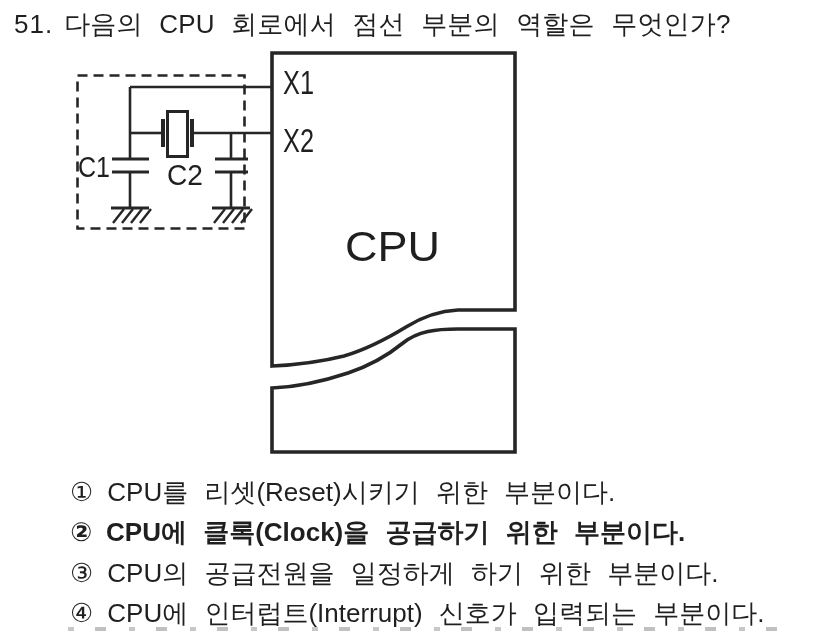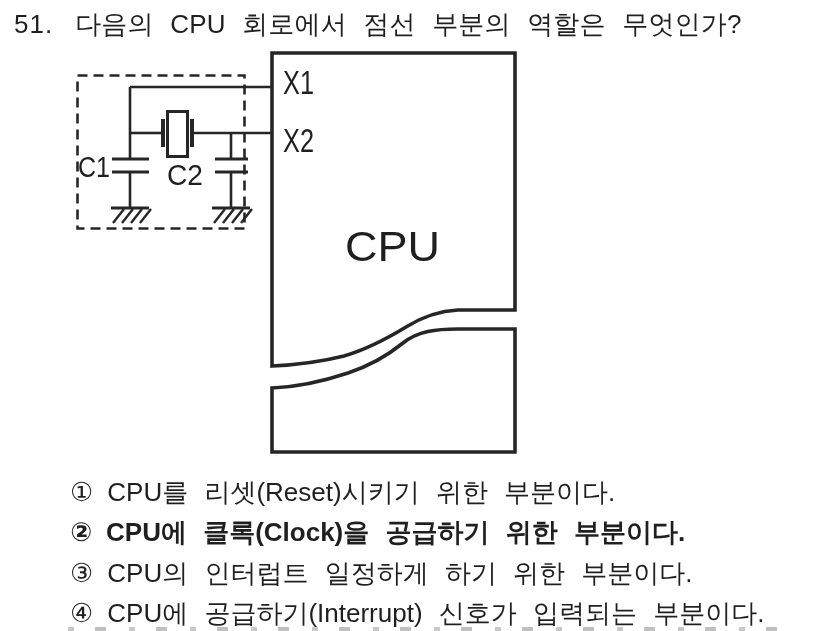--- a/index.html
+++ b/index.html
@@ -9,21 +9,21 @@
     font-family:"Liberation Sans","DejaVu Sans",sans-serif;
     color:#1f1f1f;
     position:relative;
     overflow:hidden;
   }
   .question {
     position:absolute; top:7px; left:14px;
     font-size:26px; letter-spacing:0.2px; word-spacing:9px;
     white-space:nowrap;
   }
-  .question .num { margin-right:22px; letter-spacing:1px; }
+  .question .num { margin-right:11px; letter-spacing:1px; }
   .figure-svg { position:absolute; top:0; left:0; }
   .option {
     position:absolute; left:70px;
     font-size:26px; word-spacing:9px; white-space:nowrap;
   }
   .option .marker { margin-right:14px; }
   #opt-1 { top:475px; }
   #opt-2 { top:515px;font-weight:bold; }
   #opt-3 { top:556px; }
   #opt-4 { top:596px; }
@@ -99,19 +99,19 @@
   <text x="345" y="261" font-size="43" textLength="95" lengthAdjust="spacingAndGlyphs">CPU</text>
 </svg>
 
 <div class="option" id="opt-1">
   <span class="marker">①</span><span>CPU를 리셋(Reset)시키기 위한 부분이다.</span>
 </div>
 <div class="option" id="opt-2">
   <span class="marker">②</span><span>CPU에 클록(Clock)을 공급하기 위한 부분이다.</span>
 </div>
 <div class="option" id="opt-3">
-  <span class="marker">③</span><span>CPU의 인터럽트 일정하게 하기 위한 부분이다.</span>
+  <span class="marker">③</span><span>CPU의 공급전원을 일정하게 하기 위한 부분이다.</span>
 </div>
 <div class="option" id="opt-4">
-  <span class="marker">④</span><span>CPU에 공급하기(Interrupt) 신호가 입력되는 부분이다.</span>
+  <span class="marker">④</span><span>CPU에 인터럽트(Interrupt) 신호가 입력되는 부분이다.</span>
 </div>
 
 <div class="cropped-remnant"></div>
 
 </body></html>

